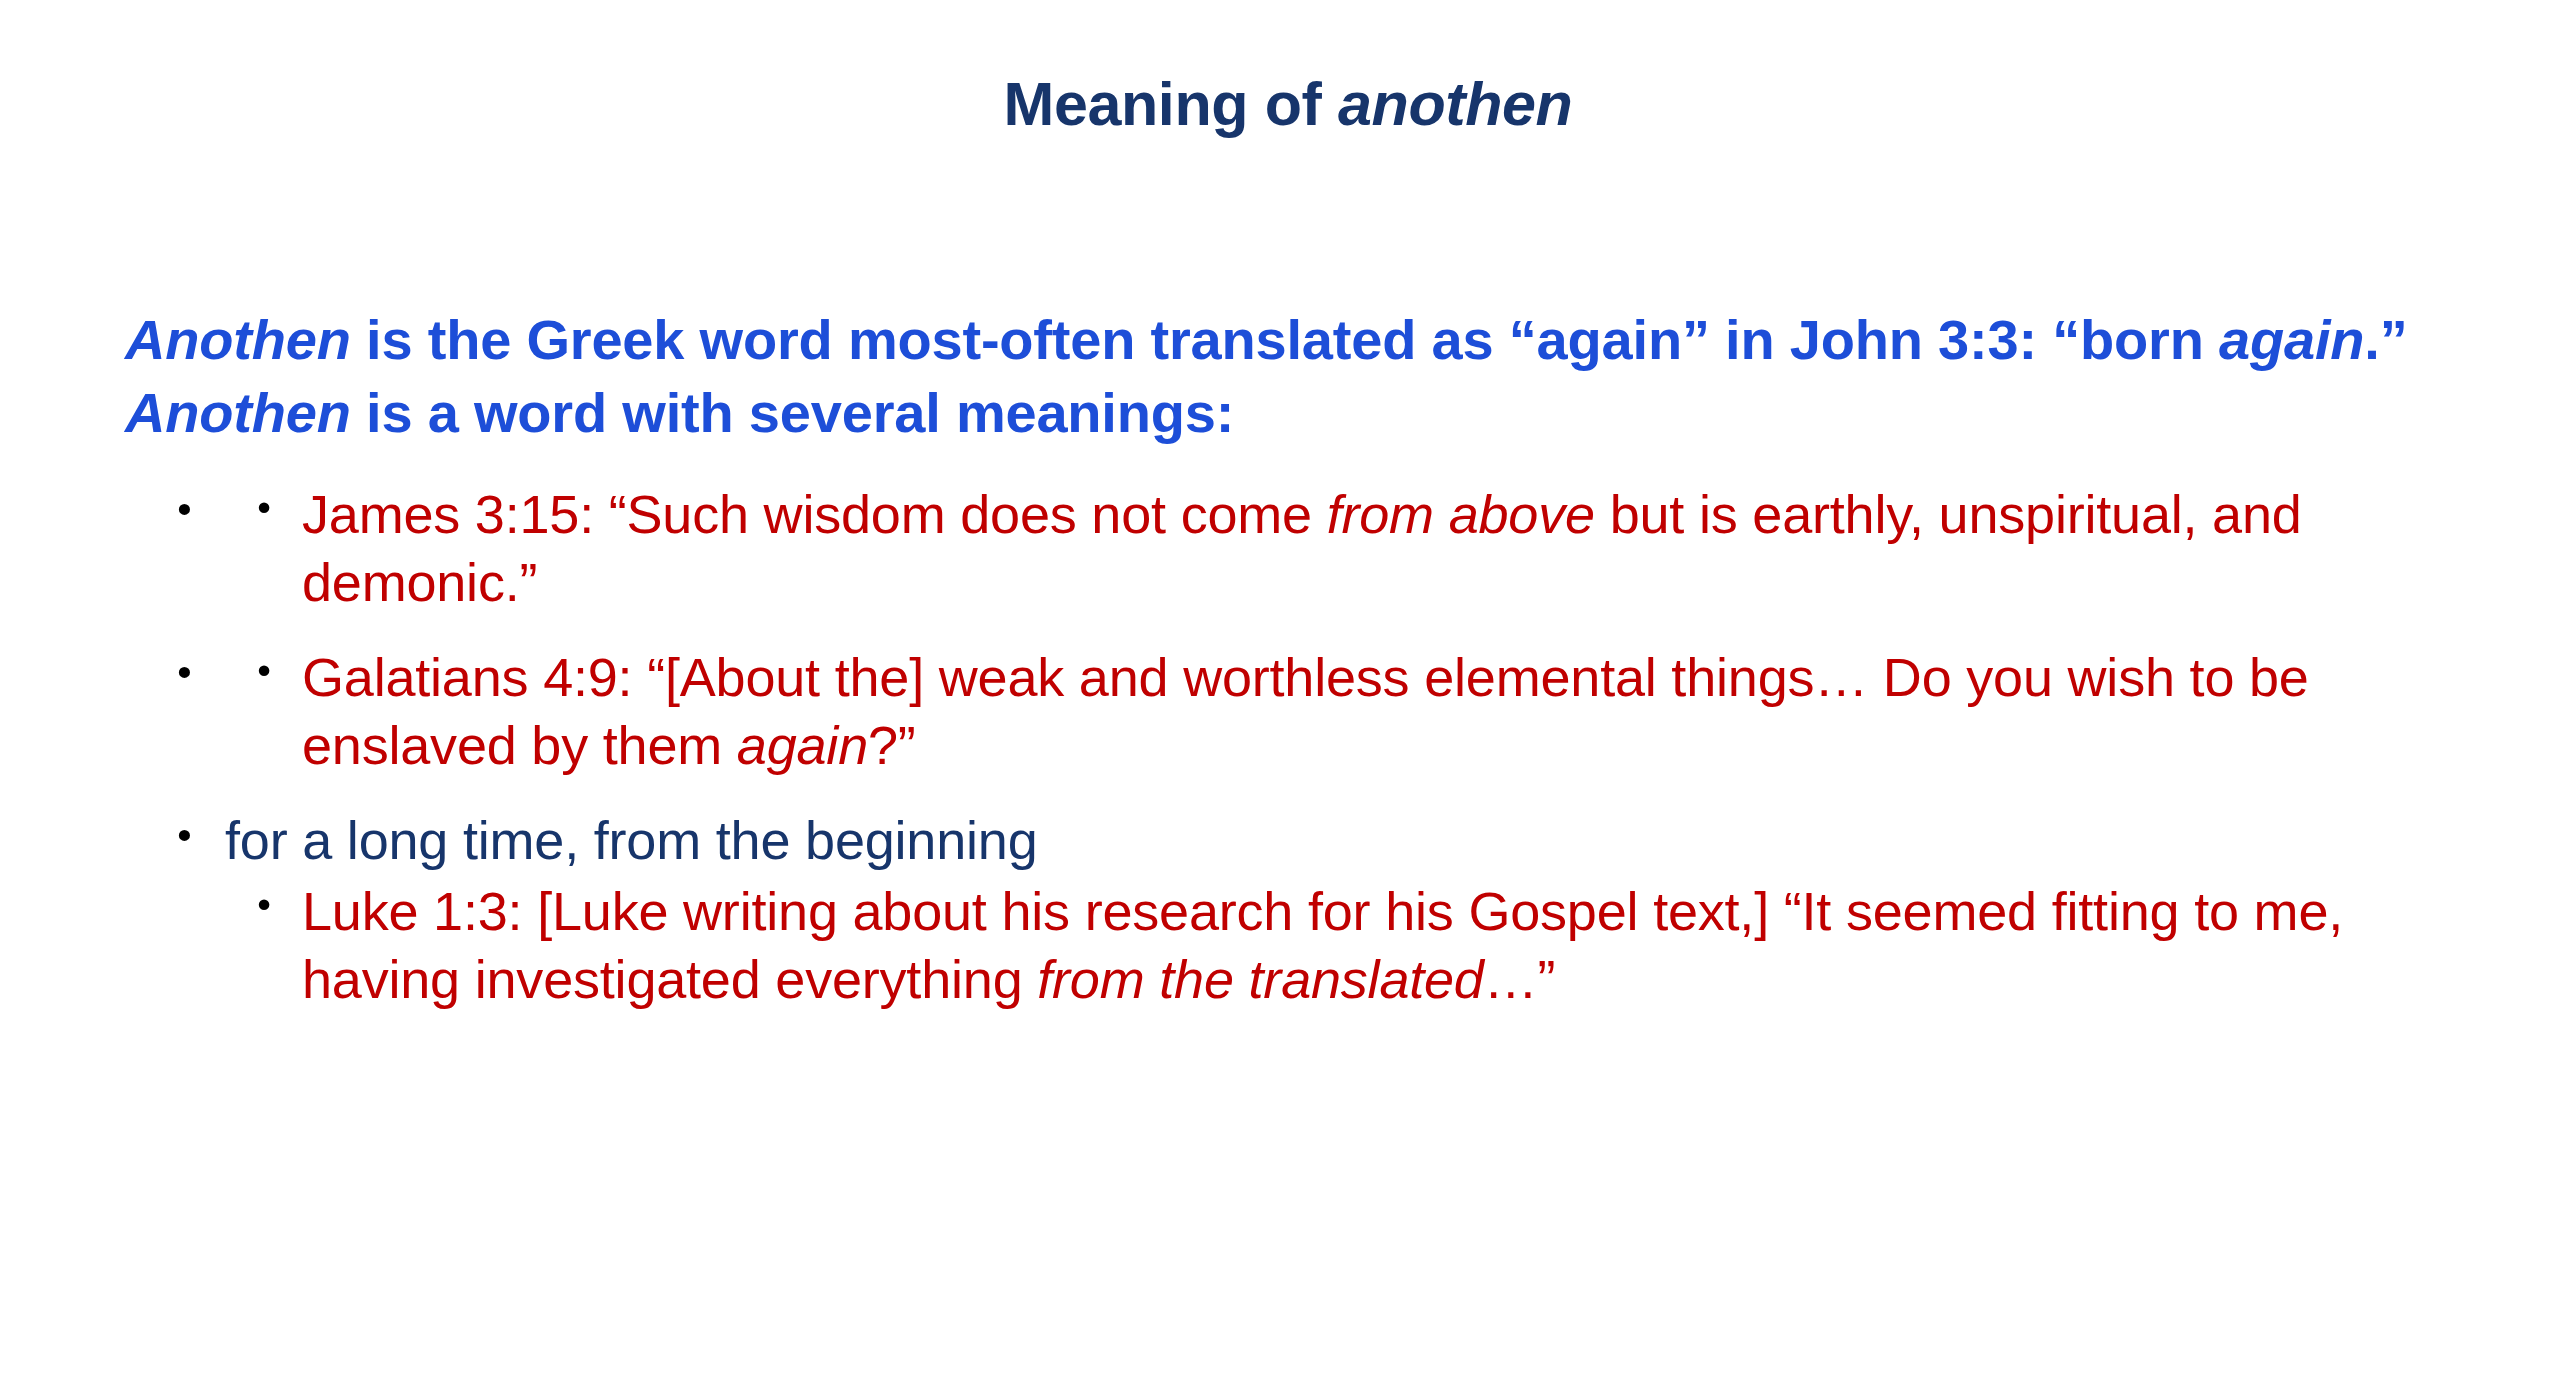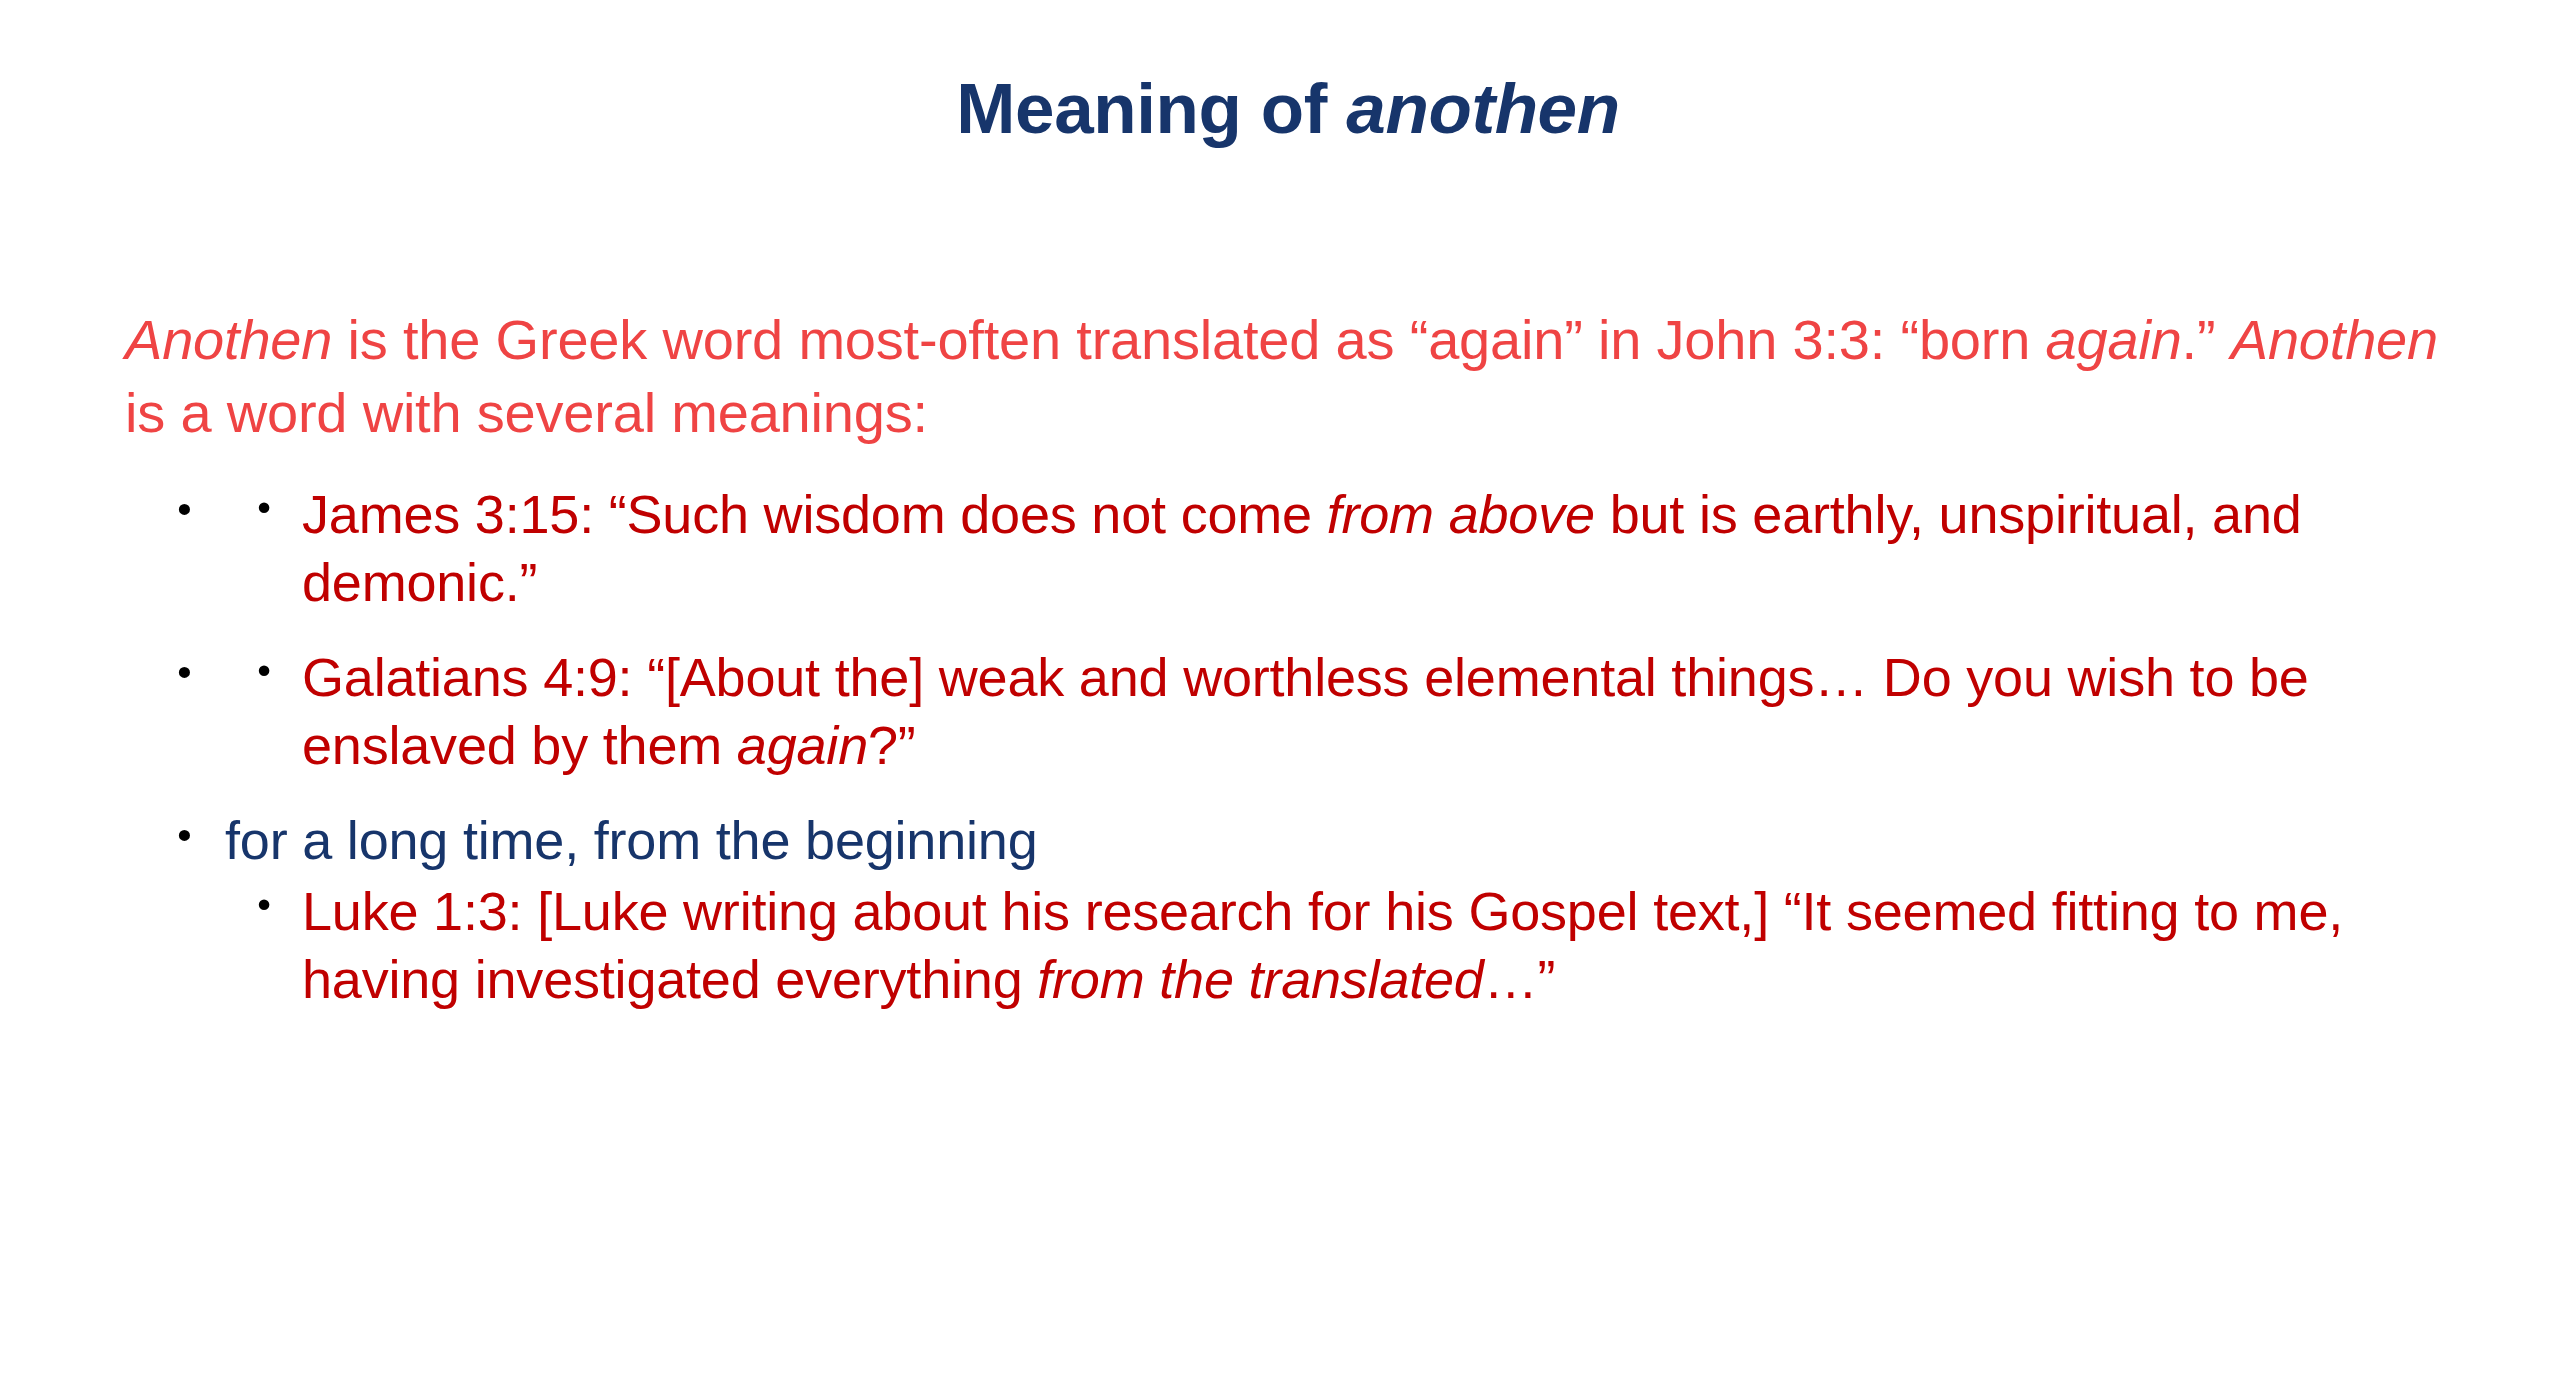--- a/index.html
+++ b/index.html
@@ -27,42 +27,42 @@
   
   .slide-title {
     position: absolute;
     left: 0;
     top: 72px;
     width: 2576px;
     text-align: center;
     color: #17356B;
     font-family: "Liberation Sans", sans-serif;
     font-weight: bold;
-    font-size: 71px;
+    font-size: 61px;
     line-height: 1.05;
     letter-spacing: -0.4px;
     white-space: nowrap;
   }
   .slide-title .ital {
     font-style: italic;
   }
 
   
   .body-area {
     position: absolute;
     left: 125px;
     top: 304px;
     width: 2343px;
   }
 
   .intro-para {
-    color: #ef4444;
+    color: #1d4ed8;
     font-size: 56px;
     line-height: 1.30;
-    font-weight: 400;
+    font-weight: 700;
     max-width: 2326px;
     margin: 0 0 30px 0;
     letter-spacing: -0.2px;
   }
   .intro-para .ital { font-style: italic; }
 
   
   .bullet-group {
     margin-top: 27px;
   }

